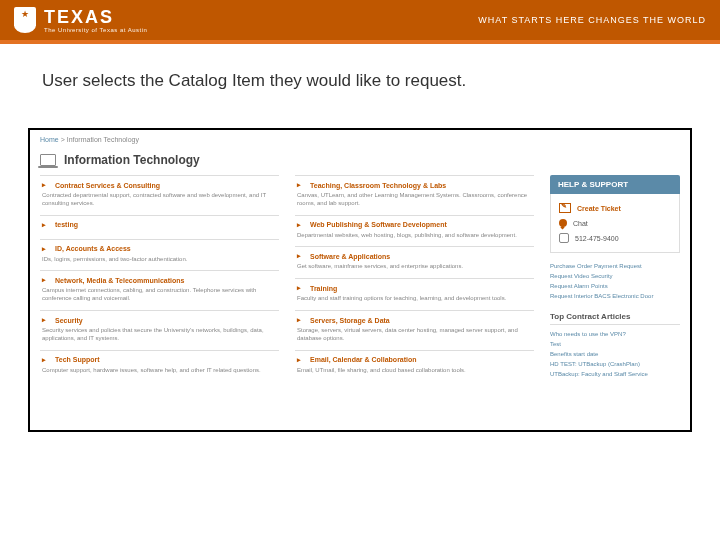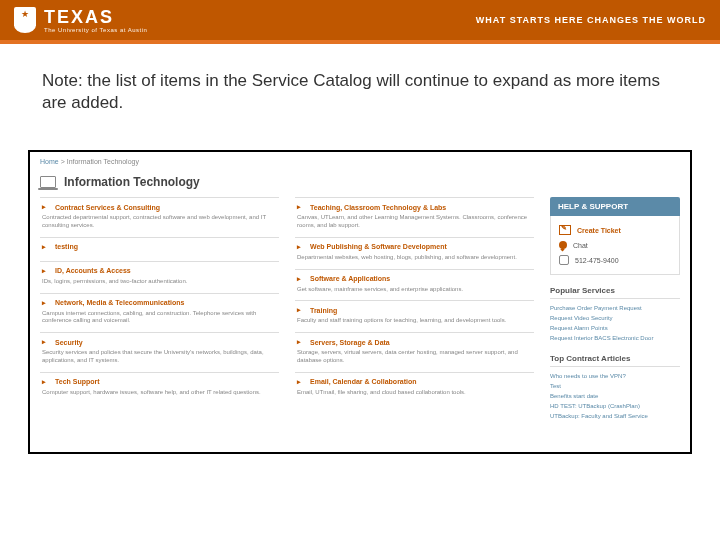--- a/index.html
+++ b/index.html
@@ -2,21 +2,21 @@
 <html><head>
 <meta charset="utf-8">
 <style>
   body{margin:0;font-family:Helvetica,Arial,sans-serif;font-size:13px;color:#333;background:#fff;width:720px;height:540px;overflow:hidden}
   .topbar{background:#bf5700;color:#fff;height:40px;display:flex;align-items:center;justify-content:space-between;padding:0 14px}
   .logo{display:flex;align-items:center;gap:8px}
   .shield{width:22px;height:26px;background:#fff;position:relative;border-radius:2px 2px 50% 50%/2px 2px 30% 30%}
   .shield::after{content:"★";color:#bf5700;position:absolute;top:2px;left:50%;transform:translateX(-50%);font-size:9px}
   .logo-text{font-weight:bold;font-size:18px;letter-spacing:2px}
   .logo-sub{font-size:6px;letter-spacing:.5px;opacity:.9;display:block;margin-top:-1px}
-  .tagline{font-size:9px;font-weight:bold;letter-spacing:1px}
+  .tagline{font-size:9px;font-weight:normal;letter-spacing:1px}
   .orange-strip{height:4px;background:#e37222}
   .content{padding:20px 42px 10px}
   .instr{font-size:17px;line-height:1.3;margin:6px 0}
   .catalog{border:2px solid #000;margin:20px 28px 0;font-size:7px;color:#555;background:#fff;height:300px;overflow:hidden}
   .crumb{padding:6px 10px;color:#888;font-size:7px}
   .crumb a{color:#5b8aa8;text-decoration:none}
   .cat-head{padding:4px 10px 8px;display:flex;align-items:center;gap:8px;font-size:12px;font-weight:bold;color:#444}
   .laptop{width:14px;height:10px;border:1px solid #888;border-radius:1px;position:relative}
   .laptop::after{content:"";position:absolute;bottom:-3px;left:-3px;right:-3px;height:2px;background:#888;border-radius:1px}
   .cols{display:flex;gap:16px;padding:0 10px}
@@ -47,21 +47,21 @@
     <div>
       <span class="logo-text">TEXAS</span>
       <span class="logo-sub">The University of Texas at Austin</span>
     </div>
   </div>
   <div class="tagline">WHAT STARTS HERE CHANGES THE WORLD</div>
 </div>
 <div class="orange-strip"></div>
 
 <div class="content">
-  <p class="instr">Note: the list of items in the Service Catalog will continue to expand as more items are added.</p>
+  <p class="instr">User selects the Catalog Item they would like to request.</p>
 </div>
 
 <div class="catalog">
   <div class="crumb">
     <a href="#">Home</a>
     <span>&gt;</span>
     <span>Information Technology</span>
   </div>
   <div class="cat-head">
     <span class="laptop"></span>
@@ -165,21 +165,20 @@
         </div>
         <div class="help-row">
           <span class="chat-ico"></span>
           <span>Chat</span>
         </div>
         <div class="help-row">
           <span class="phone-ico"></span>
           <span>512-475-9400</span>
         </div>
       </div>
-      <div class="sec-h">Popular Services</div>
       <div class="link-list" id="popular">
           <a href="#">Purchase Order Payment Request</a>
           <a href="#">Request Video Security</a>
           <a href="#">Request Alarm Points</a>
           <a href="#">Request Interior BACS Electronic Door</a>
         </div>
       <div class="sec-h" style="margin-top:8px">Top Contract Articles</div>
       <div class="link-list" id="kb">
           <a href="#">Who needs to use the VPN?</a>
           <a href="#">Test</a>

